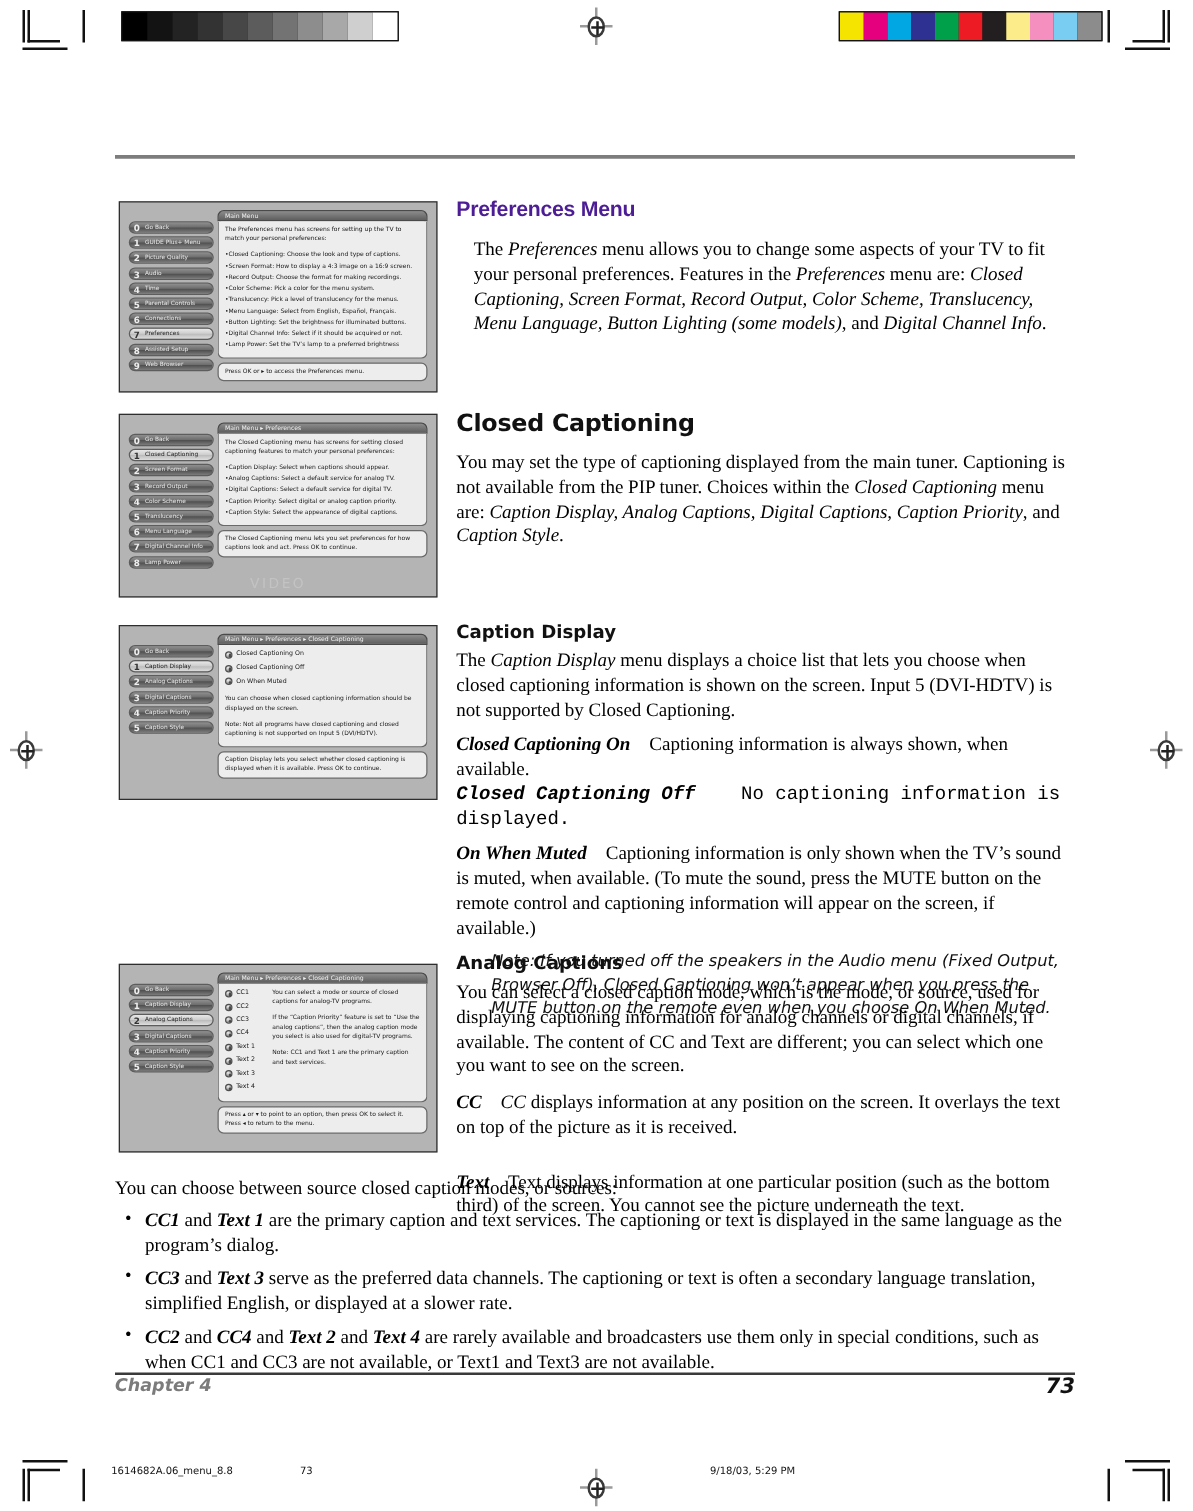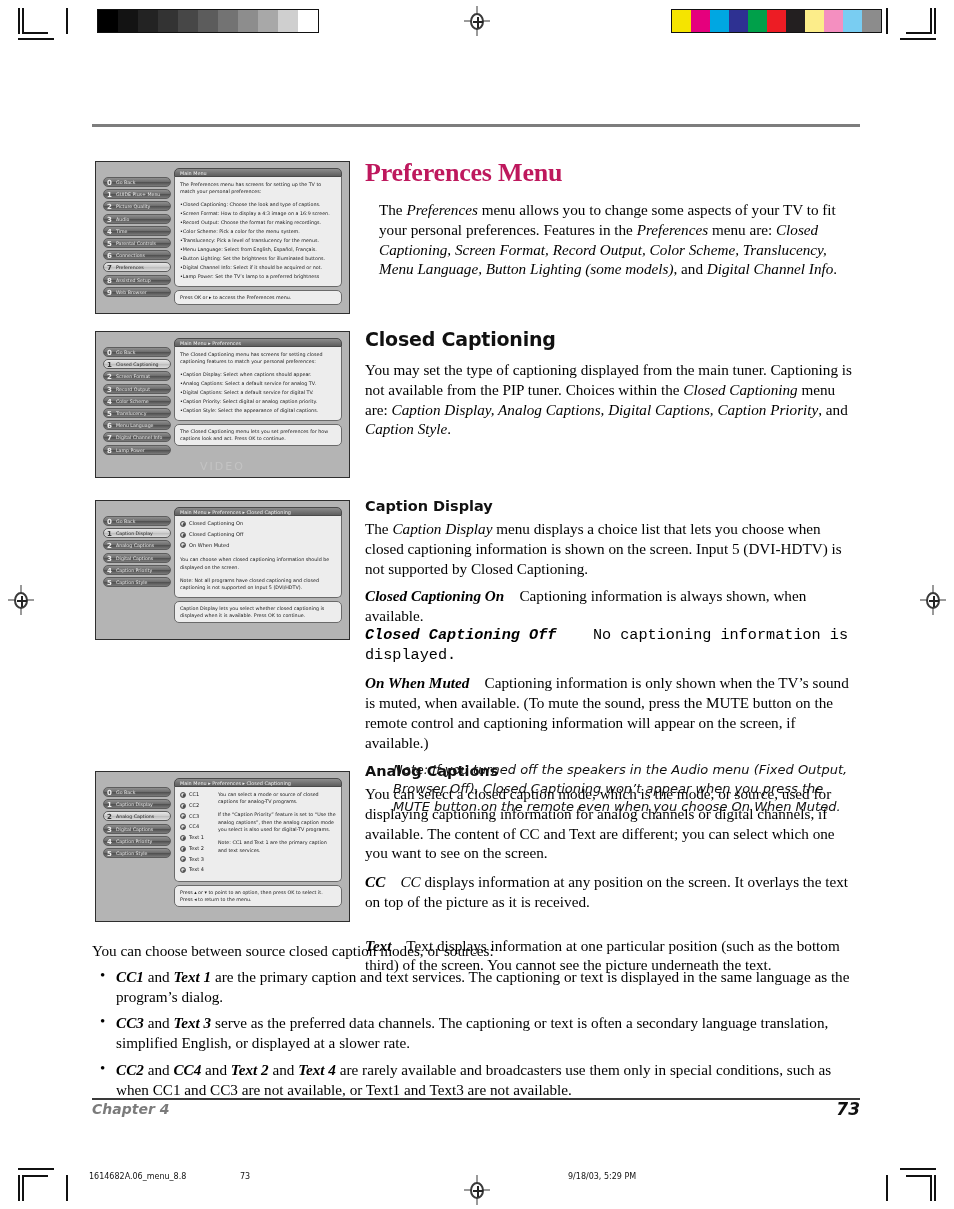--- a/index.html
+++ b/index.html
@@ -34,22 +34,22 @@
     position: absolute; left: 92px; top: 88px; width: 768px;
     text-align: right;
     font-family: "DejaVu Sans", sans-serif;
     font-weight: bold; font-size: 27px; letter-spacing: 1.2px;
     color: #8e8e8e;
     text-shadow: 1px 1px 0 #d8d8d8, -0.5px -0.5px 0 #6d6d6d;
   }
   .title-rule { position: absolute; left: 92px; top: 124px; width: 768px; height: 3px; background: #7d7d7d; }
 
   .h1 {
-    font-family: Liberation Serif, serif;
-    font-weight: bold; font-size: 26px; color: #be185d; letter-spacing: -0.2px;
+    font-family: Liberation Sans, sans-serif;
+    font-weight: bold; font-size: 17px; color: #4c1d95; letter-spacing: -0.2px;
   }
   .h2 {
     font-family: "DejaVu Sans", sans-serif;
     font-weight: bold; font-size: 19px; color: #111; letter-spacing: -0.2px;
   }
   .h3 {
     font-family: "DejaVu Sans", sans-serif;
     font-weight: bold; font-size: 14.5px; color: #111;
   }
   p.body { font-size: 15.2px; line-height: 1.30; text-align: left; }

